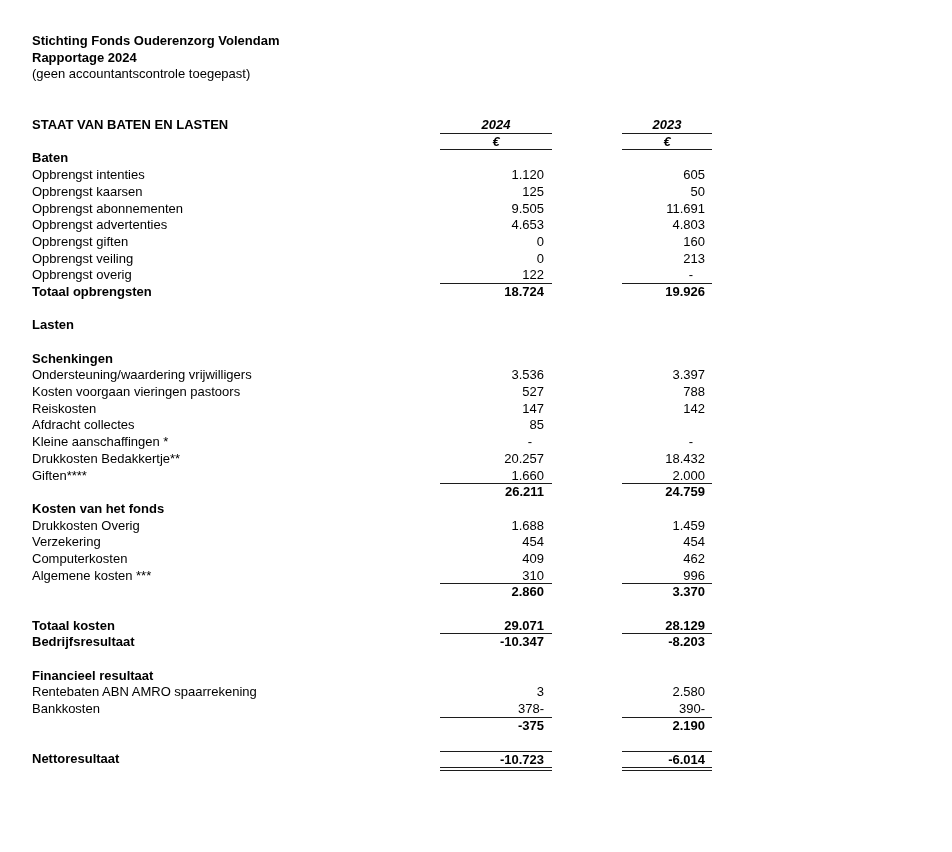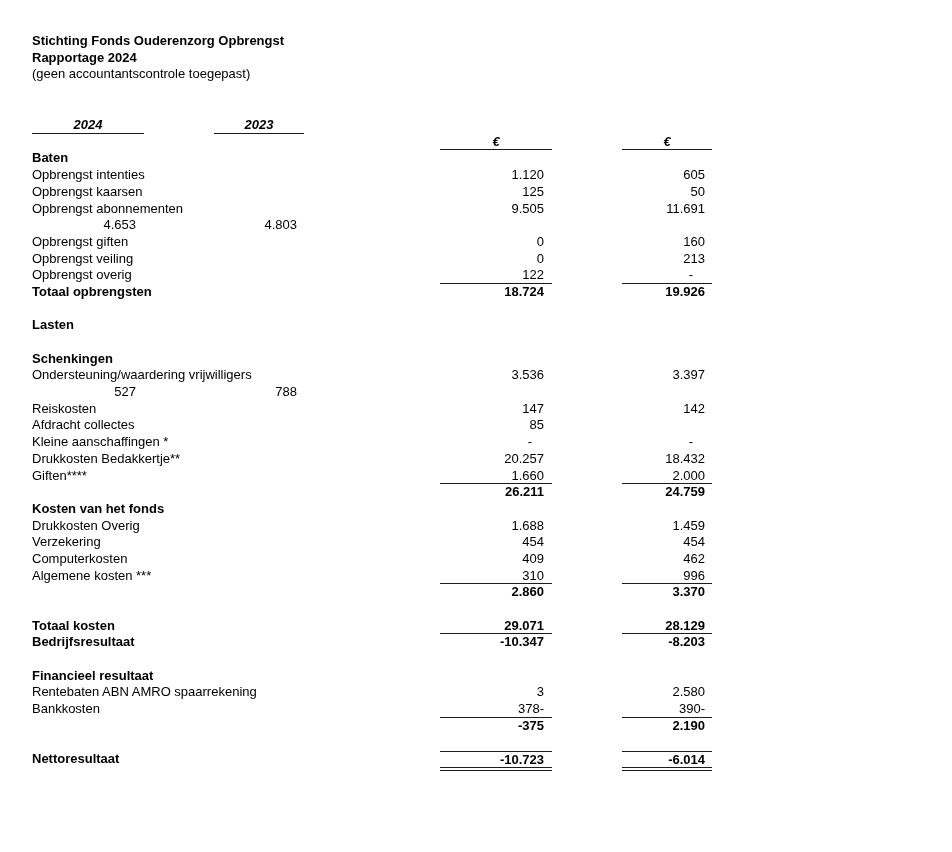--- a/index.html
+++ b/index.html
@@ -41,28 +41,29 @@
   }
   .c1.dash-pad { padding-right: 20px; }
   .c2.dash-pad { padding-right: 19px; }
 </style>
 </head>
 <body>
 
 <div class="page">
 
   <div>
-    <div class="hline b">Stichting Fonds Ouderenzorg Opbrengst</div>
+    <div class="hline b">Stichting Fonds Ouderenzorg Volendam</div>
     <div class="hline b">Rapportage 2024</div>
     <div class="hline">(geen accountantscontrole toegepast)</div>
   </div>
 
   <div class="table">
 
     <div class="row">
+      <div class="lbl b">STAAT VAN BATEN EN LASTEN</div>
       <div class="c1 center b rb">2024</div>
       <div class="gap"></div>
       <div class="c2 center b rb">2023</div>
     </div>
 
     <div class="row">
       <div class="lbl"></div>
       <div class="c1 center b rb">€</div>
       <div class="gap"></div>
       <div class="c2 center b rb">€</div>
@@ -87,20 +88,21 @@
           <div class="gap"></div>
           <div class="c2">50</div>
         </div>
         <div class="row">
           <div class="lbl">Opbrengst abonnementen</div>
           <div class="c1">9.505</div>
           <div class="gap"></div>
           <div class="c2">11.691</div>
         </div>
         <div class="row">
+          <div class="lbl">Opbrengst advertenties</div>
           <div class="c1">4.653</div>
           <div class="gap"></div>
           <div class="c2">4.803</div>
         </div>
         <div class="row">
           <div class="lbl">Opbrengst giften</div>
           <div class="c1">0</div>
           <div class="gap"></div>
           <div class="c2">160</div>
         </div>
@@ -136,20 +138,21 @@
           <div class="gap"></div>
           <div class="c2"></div>
         </div>
         <div class="row">
           <div class="lbl">Ondersteuning/waardering vrijwilligers</div>
           <div class="c1">3.536</div>
           <div class="gap"></div>
           <div class="c2">3.397</div>
         </div>
         <div class="row">
+          <div class="lbl">Kosten voorgaan vieringen pastoors</div>
           <div class="c1">527</div>
           <div class="gap"></div>
           <div class="c2">788</div>
         </div>
         <div class="row">
           <div class="lbl">Reiskosten</div>
           <div class="c1">147</div>
           <div class="gap"></div>
           <div class="c2">142</div>
         </div>

